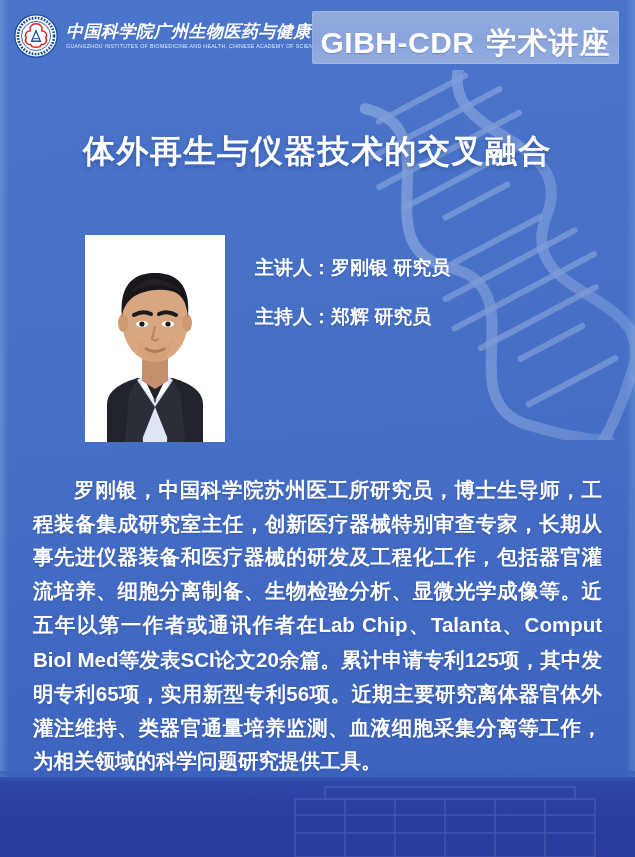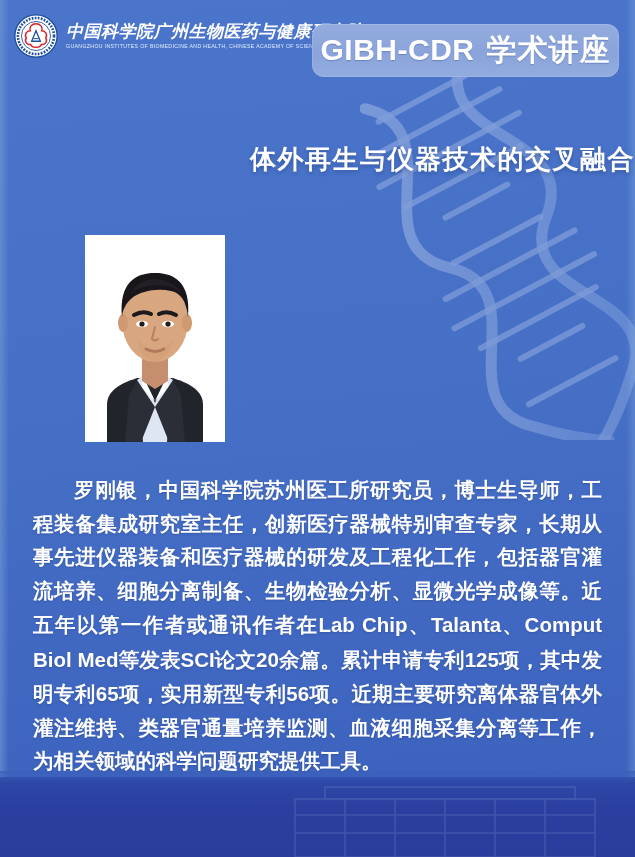--- a/index.html
+++ b/index.html
@@ -110,52 +110,51 @@
     font-size: 5.2px;
     color: #e3ecfb;
     letter-spacing: 0.35px;
     white-space: nowrap;
     transform-origin: left center;
   }
 
   .banner {
     position: absolute;
     right: 16px;
-    top: 24px;
+    top: 11px;
     width: 307px;
     height: 53px;
-    border-radius: 12px;
+    border-radius: 2px;
     background: linear-gradient(180deg, #93acdf 0%, #8aa4db 55%, #93acdf 100%);
     display: flex;
-    align-items: center;
+    align-items: flex-end;
     justify-content: center;
     box-shadow: inset 0 0 0 1px rgba(255,255,255,0.12);
   }
   .banner-text {
     font-size: 30px;
     font-weight: bold;
     color: #ffffff;
     letter-spacing: 0.5px;
     white-space: nowrap;
     text-shadow: 0 1px 1px rgba(40,70,140,0.35);
   }
   .banner-text .cn { margin-left: 12px; letter-spacing: 1px; }
 
   
   .title {
     position: absolute;
     left: 0; right: 0;
     top: 130px;
-    text-align: right;
-    font-size: 26px;
+    text-align: center;
+    font-size: 32px;
     font-weight: bold;
     color: #ffffff;
     letter-spacing: 1.5px;
     text-shadow: 0 2px 4px rgba(25,50,110,0.40);
-    margin-top: 12px;
   }
 
   
   .portrait-frame {
     position: absolute;
     left: 85px;
     top: 235px;
     width: 140px;
     height: 207px;
     background: #ffffff;
@@ -297,20 +296,22 @@
 
       <path d="M70 92 L67 104 Q70 107 73 104" stroke="#b8845f" stroke-width="2.2" fill="none" stroke-linecap="round"></path>
 
       <path d="M61 114 Q70 119 79 114" stroke="#9c5e4c" stroke-width="3" fill="none" stroke-linecap="round"></path>
 
       <path d="M52 104 Q70 126 88 104 Q86 122 70 127 Q54 122 52 104 Z" fill="#cf9c74" opacity="0.45"></path>
     </svg>
   </div>
 
   <div class="info">
+    <div class="info-line">主讲人：罗刚银 研究员</div>
+    <div class="info-line">主持人：郑辉 研究员</div>
   </div>
 
   <div class="bio"><span>罗刚银，中国科学院苏州医工所研究员，博士生导师，工程装备集成研究室主任，创新医疗器械特别审查专家，长期从事先进仪器装备和医疗器械的研发及工程化工作，包括器官灌流培养、细胞分离制备、生物检验分析、显微光学成像等。近五年以第一作者或通讯作者在</span><span class="lat">Lab Chip</span><span>、</span><span class="lat">Talanta</span><span>、</span><span class="lat">Comput Biol Med</span><span>等发表</span><span class="lat">SCI</span><span>论文</span><span class="lat">20</span><span>余篇。累计申请专利</span><span class="lat">125</span><span>项，其中发明专利</span><span class="lat">65</span><span>项，实用新型专利</span><span class="lat">56</span><span>项。近期主要研究离体器官体外灌注维持、类器官通量培养监测、血液细胞采集分离等工作，为相关领域的科学问题研究提供工具。</span></div>
 
   <div class="bottom-band">
     <svg class="band-building" viewBox="0 0 330 72" xmlns="http://www.w3.org/2000/svg">
       <g fill="none" stroke="#cfe0f8" stroke-width="1.6">
         <rect x="10" y="14" width="300" height="58"></rect>
         <line x1="10" y1="30" x2="310" y2="30"></line>
         <line x1="10" y1="48" x2="310" y2="48"></line>

